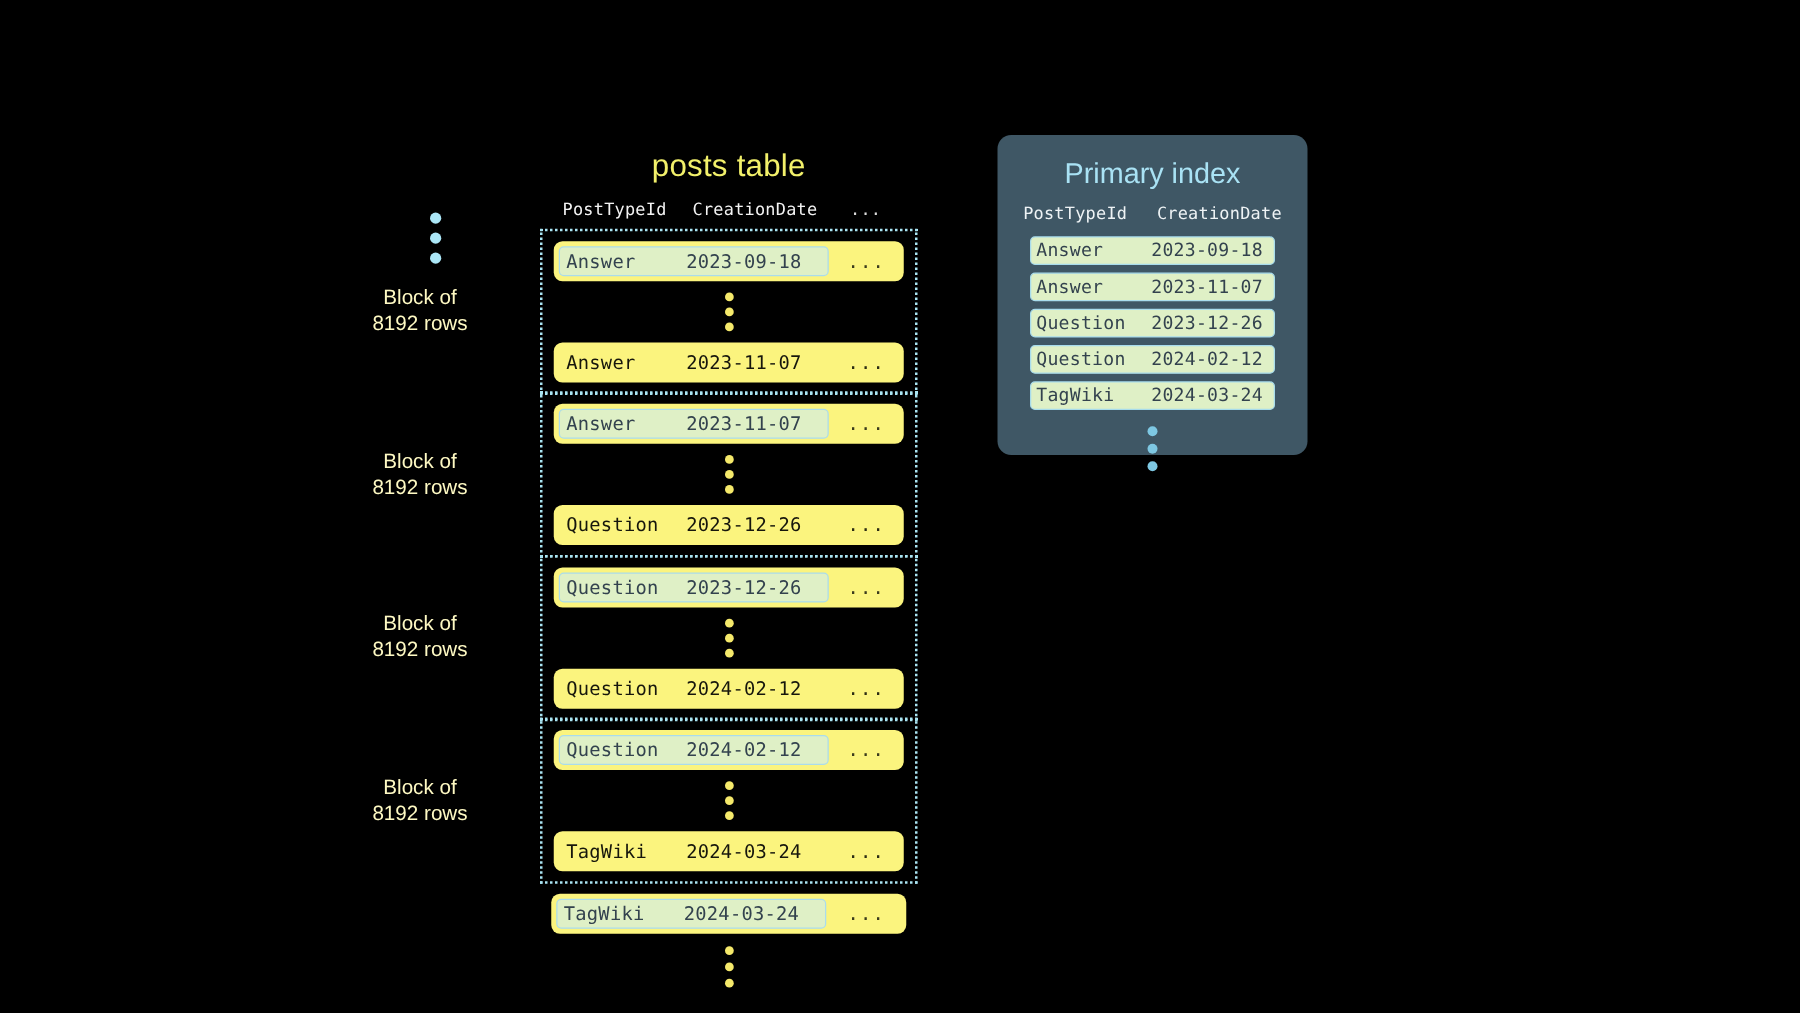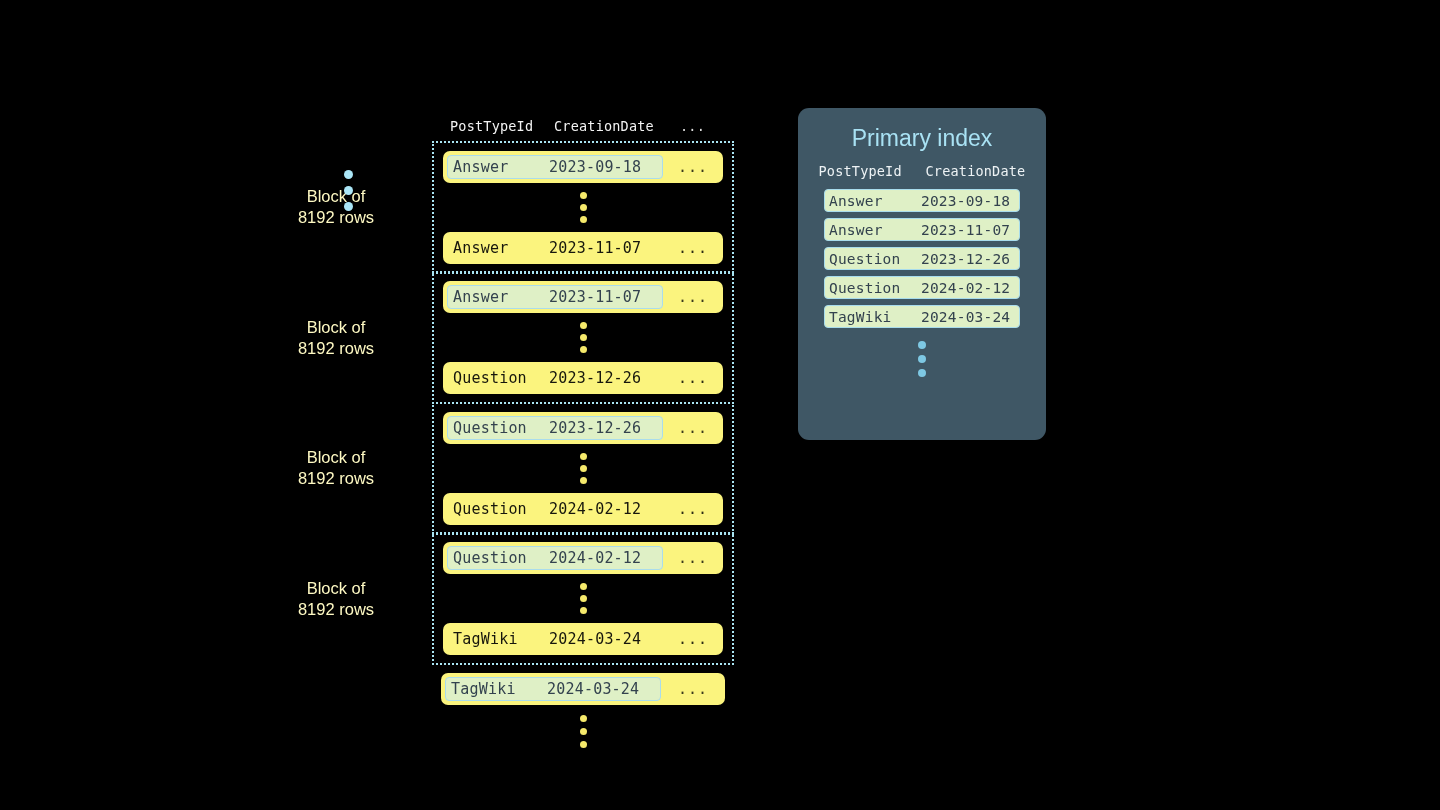--- a/index.html
+++ b/index.html
@@ -155,21 +155,21 @@
     width: 9px; height: 9px; border-radius: 50%;
     background: #abe6f7;
   }
 
   
   #primary-index-panel {
     position: absolute;
     left: 798px;
     top: 108px;
     width: 248px;
-    height: 332px;
+    height: 256px;
     background: #3f5765;
     border-radius: 11px;
     padding-top: 15px;
   }
 
   #primary-index-title {
     color: #a9e2f4;
     font-size: 23px;
     text-align: center;
     line-height: 30px;
@@ -215,20 +215,21 @@
   #primary-index-dots span {
     width: 8px; height: 8px; border-radius: 50%;
     background: #7ec8e3;
   }
 </style>
 </head>
 <body>
 
 <div id="posts-table-group">
 
+  <div id="posts-table-title">posts table</div>
 
   <div id="posts-table-header">
     <span class="col-type">PostTypeId</span>
     <span class="col-date">CreationDate</span>
     <span class="col-rest">...</span>
   </div>
 
   <div class="block">
     <div class="block-label">Block of
 8192 rows</div>

